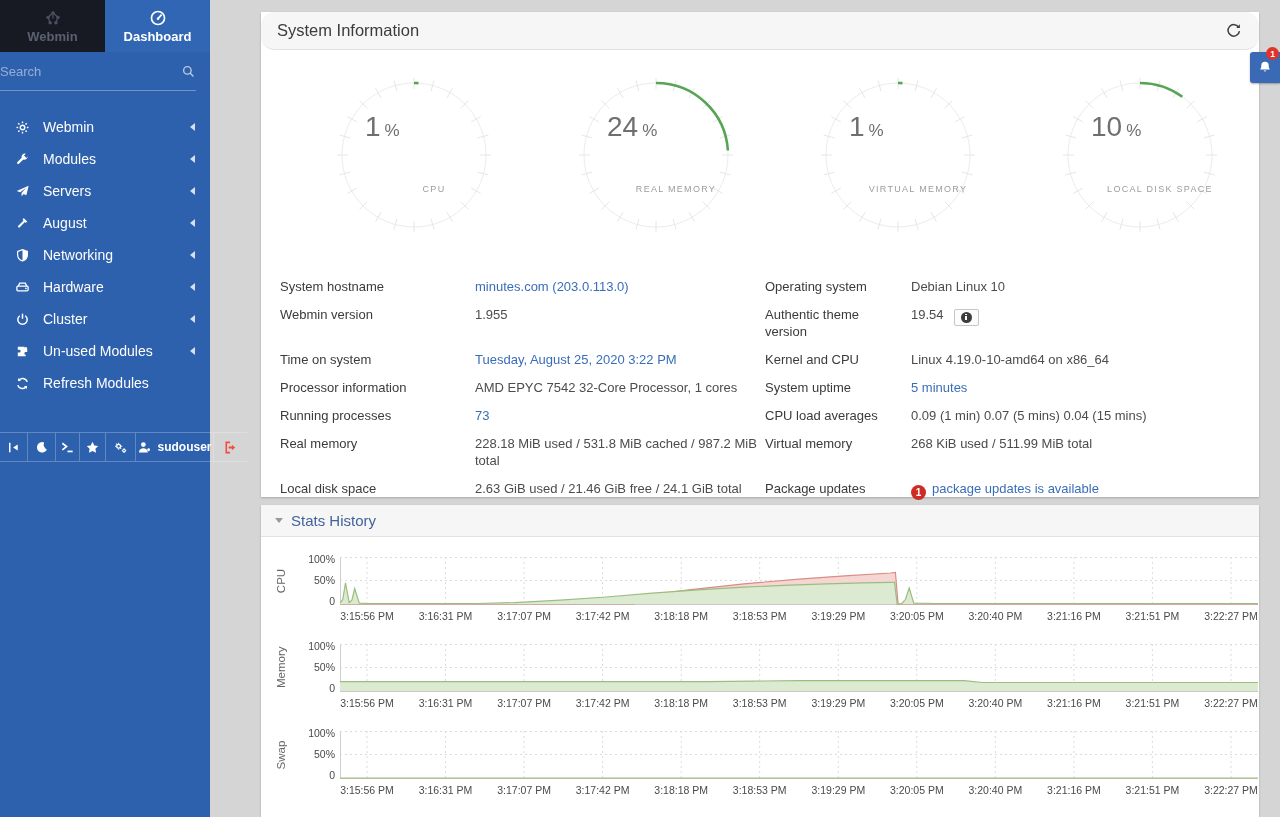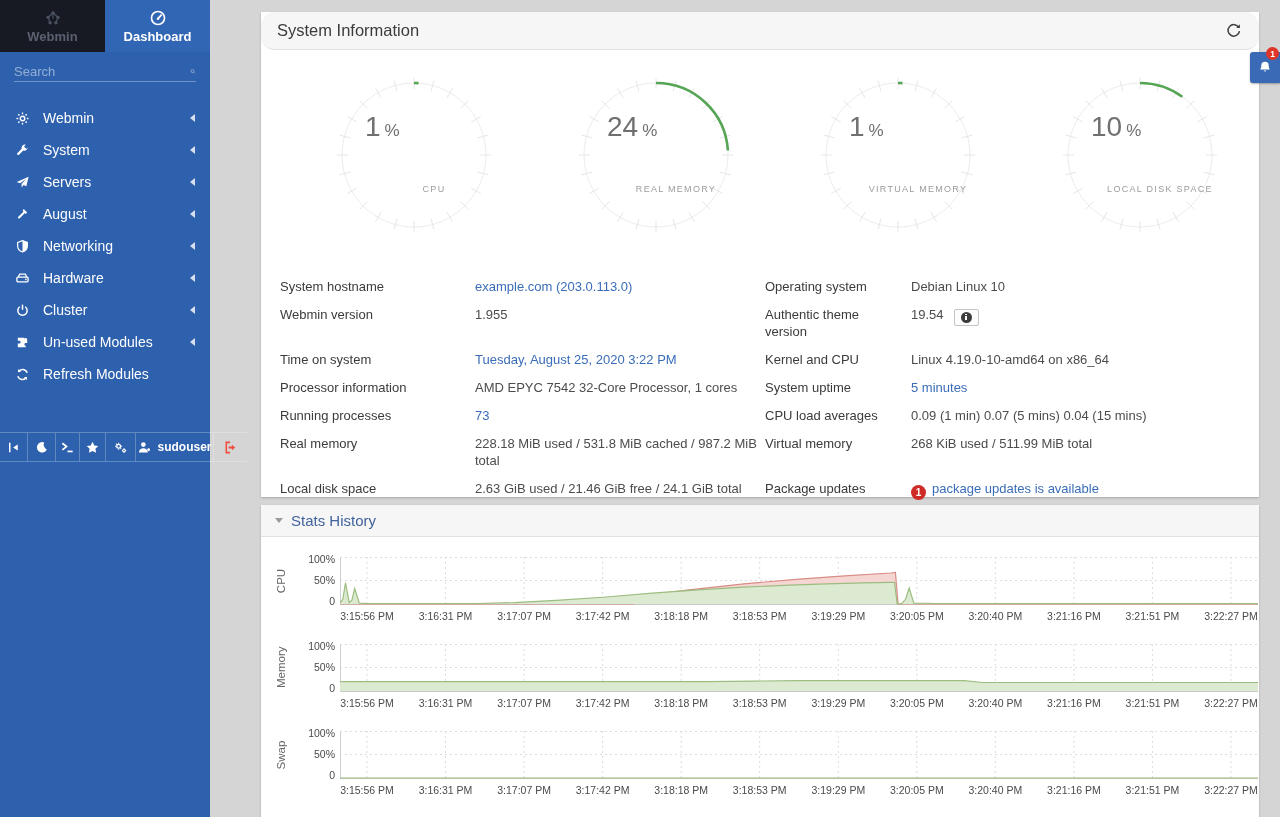--- a/index.html
+++ b/index.html
@@ -8,22 +8,22 @@
   a { text-decoration:none; color:#3a6db8; }
 
   
   .sidebar { position:absolute; left:0; top:0; width:210px; height:817px; background:#2e61ad; z-index:2; }
   .tabs { display:flex; height:52px; }
   .tab { flex:1; display:flex; flex-direction:column; align-items:center; justify-content:center; gap:2px;
          font-size:13px; font-weight:bold; cursor:pointer; }
   .tab-webmin { background:#171a23; color:#5a6070; }
   .tab-dashboard { background:#3166b4; color:#ffffff; }
   .tab svg { width:18px; height:18px; }
-  .search-row { margin:12px 14px 4px 14px; display:flex; align-items:center;
-                border-bottom:1px solid rgba(255,255,255,.32); padding-bottom:2px; }
+  .search-row { margin:12px 14px 4px 0; display:flex; align-items:center;
+                border-bottom:1px solid rgba(255,255,255,.32); padding-bottom:11px; }
   .search-row input { flex:1; background:transparent; border:none; outline:none; color:#fff; font-size:13px;
                       font-family:"Liberation Sans",sans-serif; }
   .search-row input::placeholder { color:rgba(255,255,255,.48); }
   .search-row svg { width:15px; height:15px; }
   .menu { margin-top:20px; list-style:none; }
   .menu li { height:32px; display:flex; align-items:center; padding:0 15px; color:#fdfdfe; font-size:14px; cursor:pointer; }
   .menu li svg { width:15px; height:15px; margin-right:13px; flex:none; }
   .menu-caret { margin-left:auto; width:0; height:0;
                 border-top:4px solid transparent; border-bottom:4px solid transparent;
                 border-right:5px solid rgba(255,255,255,.8); }
@@ -139,21 +139,21 @@
             <line x1="11.2" y1="4.8" x2="12.5" y2="3.5"></line>
           </g>
         </svg>
         <span>Webmin</span>
         <span class="menu-caret"></span>
       </li>
       <li>
         <svg viewBox="0 0 16 16">
           <path d="M13.6 4.6a3.5 3.5 0 0 1-4.7 3.3l-4.7 4.7a1.3 1.3 0 0 1-1.8-1.8l4.7-4.7a3.5 3.5 0 0 1 4.4-4.3L9.6 3.7l2.6 2.6 1.4-1.7z" fill="#fff"></path>
         </svg>
-        <span>System</span>
+        <span>Modules</span>
         <span class="menu-caret"></span>
       </li>
       <li>
         <svg viewBox="0 0 16 16">
           <path d="M14.5 1.8 1.8 7.4l3.8 1.5 6.3-5-4.9 5.7.1 3.6 2-2.5 3 1.3z" fill="#fff"></path>
         </svg>
         <span>Servers</span>
         <span class="menu-caret"></span>
       </li>
       <li>
@@ -401,21 +401,21 @@
   <table class="info-table">
     <colgroup>
         <col style="width:214px">
         <col style="width:290px">
         <col style="width:146px">
         <col style="width:348px">
       </colgroup>
     <tbody id="info-body">
         <tr>
           <td class="lbl lbl1">System hostname</td>
-          <td class="val"><a href="#">example.com (203.0.113.0)</a></td>
+          <td class="val"><a href="#">minutes.com (203.0.113.0)</a></td>
           <td class="lbl">Operating system</td>
           <td class="val"><span>Debian Linux 10</span></td>
         </tr>
         <tr>
           <td class="lbl lbl1">Webmin version</td>
           <td class="val"><span>1.955</span></td>
           <td class="lbl">Authentic theme version</td>
           <td class="val"><span>19.54</span><span class="info-btn">
               <span class="info-dot"></span>
             </span></td>

